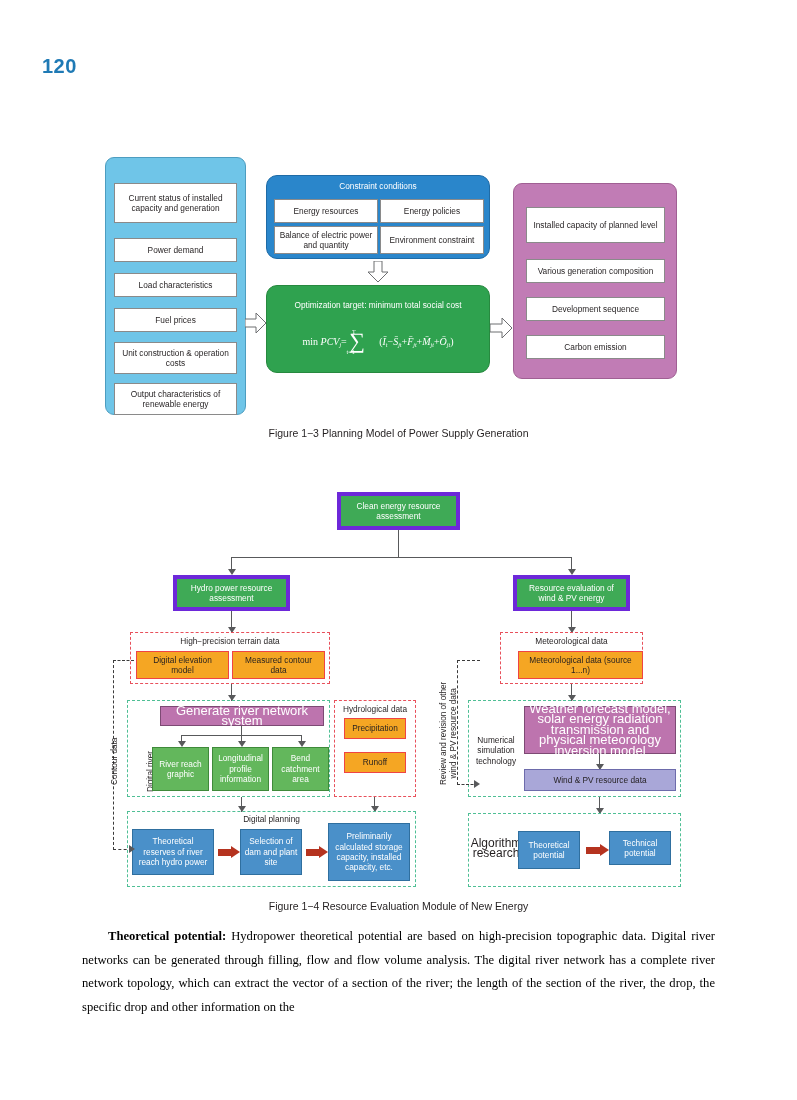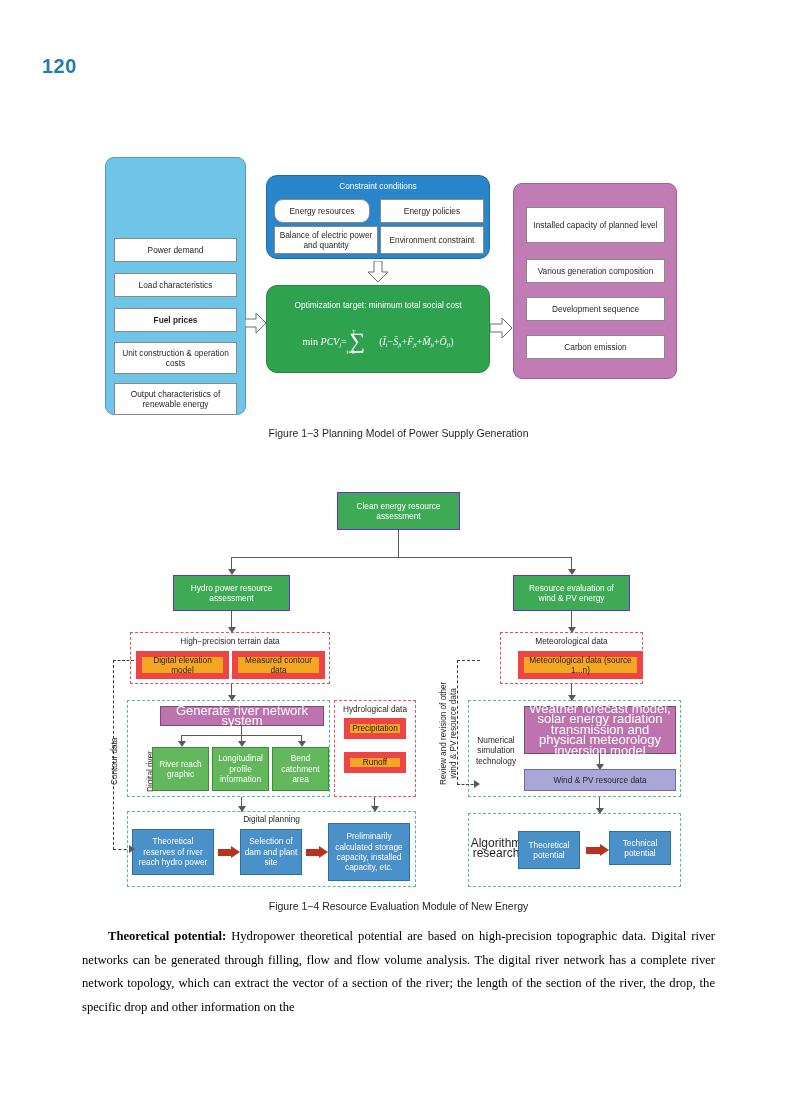--- a/index.html
+++ b/index.html
@@ -23,25 +23,25 @@
   .panel-purple{background:#c17cb5;border:1px solid #a05f93;border-radius:9px;}
 
   .wbox{background:#ffffff;border:1px solid #8a8a8a;}
   .wbox span{font-size:8.3px;line-height:10.5px;color:#231f20;}
 
   .lbl-w{color:#ffffff;font-size:8.3px;line-height:10.5px;}
 
   
   .f4{position:absolute;left:0;top:455px;width:797px;height:460px;}
 
-  .gbox{background:#3faa56;border:1px solid #6d28d9;color:#fff;}
+  .gbox{background:#3faa56;border:4px solid #6d28d9;color:#fff;}
   .gbox span{font-size:8.3px;line-height:10.4px;}
   .gbox2{background:#63b75c;border:1px solid #3f8a3a;color:#fff;}
   .gbox2 span{font-size:8.3px;line-height:10.4px;}
-  .obox{background:#f5a623;border:6px solid #ef4444;color:#231f20;}
+  .obox{background:#f5a623;border:1px solid #ef4444;color:#231f20;}
   .obox span{font-size:8.3px;line-height:10.4px;}
   .pbox{background:#bd74ae;border:1px solid #7d4a74;color:#fff;}
   .pbox span{font-size:13px;line-height:10.4px;}
   .bbox{background:#4a90c9;border:1px solid #2f6f9f;color:#fff;}
   .bbox span{font-size:8.3px;line-height:10.4px;}
   .lavbox{background:#a9a7d8;border:1px solid #6d6bab;color:#231f20;}
   .lavbox span{font-size:8.3px;line-height:10.4px;}
 
   .dash-red{border:1.3px dashed #e8505b;}
   .dash-green{border:1.3px dashed #4fbf95;}
@@ -80,45 +80,48 @@
 </head>
 <body>
 
 <div class="page">
 
   <div class="pageno">120</div>
 
   <div class="f3">
 
     <div class="abs panel-blue" style="left:105px;top:157px;width:141px;height:258px;"></div>
+    <div class="abs wbox ctr" style="left:114px;top:183px;width:123px;height:40px;padding:0 5px;">
+      <span>Current status of installed capacity and generation</span>
+      </div>
     <div class="abs wbox ctr" style="left:114px;top:238px;width:123px;height:24px;padding:0 5px;">
       <span>Power demand</span>
       </div>
     <div class="abs wbox ctr" style="left:114px;top:273px;width:123px;height:24px;padding:0 5px;">
       <span>Load characteristics</span>
       </div>
-    <div class="abs wbox ctr" style="left:114px;top:308px;width:123px;height:24px;padding:0 5px;font-weight:bold;">
+    <div class="abs wbox ctr" style="left:114px;top:308px;width:123px;height:24px;padding:0 5px;">
       <span>Fuel prices</span>
       </div>
     <div class="abs wbox ctr" style="left:114px;top:342px;width:123px;height:32px;padding:0 5px;">
       <span>Unit construction &amp; operation costs</span>
       </div>
     <div class="abs wbox ctr" style="left:114px;top:383px;width:123px;height:32px;padding:0 5px;">
       <span>Output characteristics of renewable energy</span>
       </div>
 
     <svg class="abs" style="left:245px;top:312px;width:22px;height:24px;">
       <polygon points="0,7 11,7 11,1 21,11 11,21 11,15 0,15" fill="#ffffff" stroke="#6d6e71" stroke-width="1"></polygon>
     </svg>
 
     <div class="abs panel-darkblue" style="left:266px;top:175px;width:224px;height:84px;"></div>
     <div class="abs ctr" style="left:266px;top:179px;width:224px;height:14px;">
       <span class="lbl-w">Constraint conditions</span>
       </div>
-    <div class="abs wbox ctr" style="left:274px;top:199px;width:96px;height:24px;padding:0 3px;border-radius:9px;">
+    <div class="abs wbox ctr" style="left:274px;top:199px;width:104px;height:24px;padding:0 3px;">
       <span>Energy resources</span>
       </div>
     <div class="abs wbox ctr" style="left:380px;top:199px;width:104px;height:24px;padding:0 3px;">
       <span>Energy policies</span>
       </div>
     <div class="abs wbox ctr" style="left:274px;top:226px;width:104px;height:28px;padding:0 3px;">
       <span>Balance of electric power and quantity</span>
       </div>
     <div class="abs wbox ctr" style="left:380px;top:226px;width:104px;height:28px;padding:0 3px;">
       <span>Environment constraint</span>

